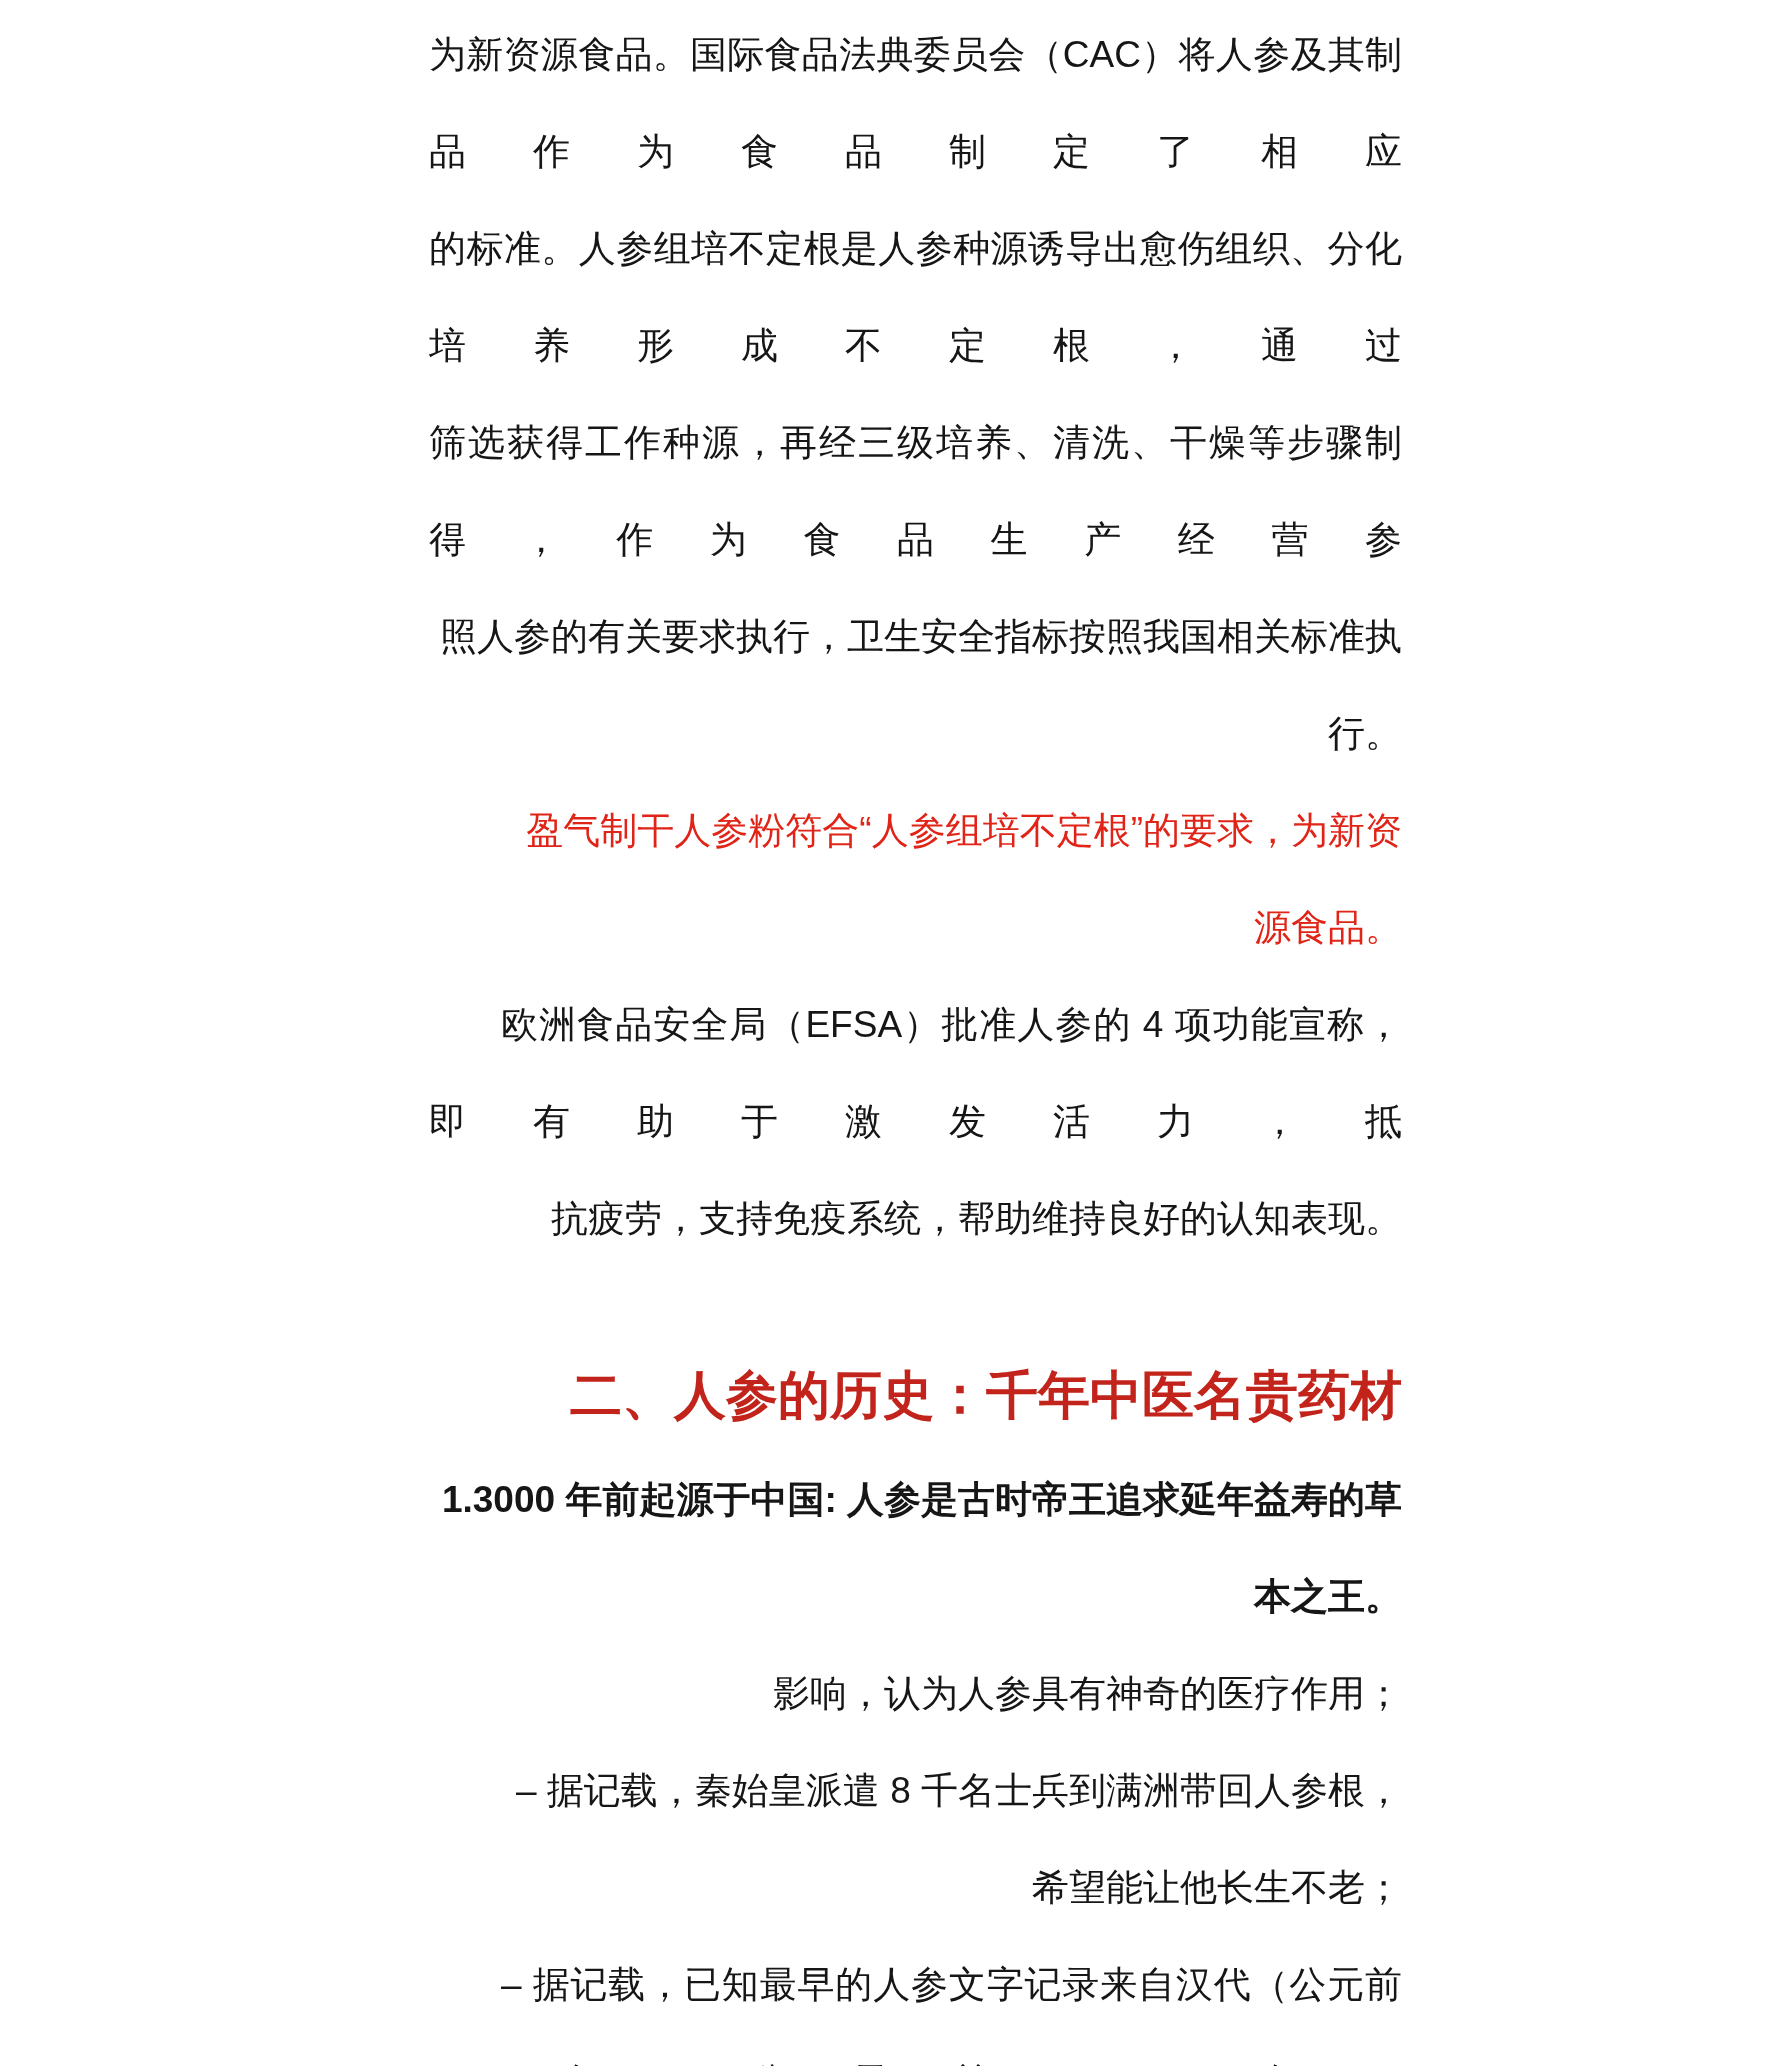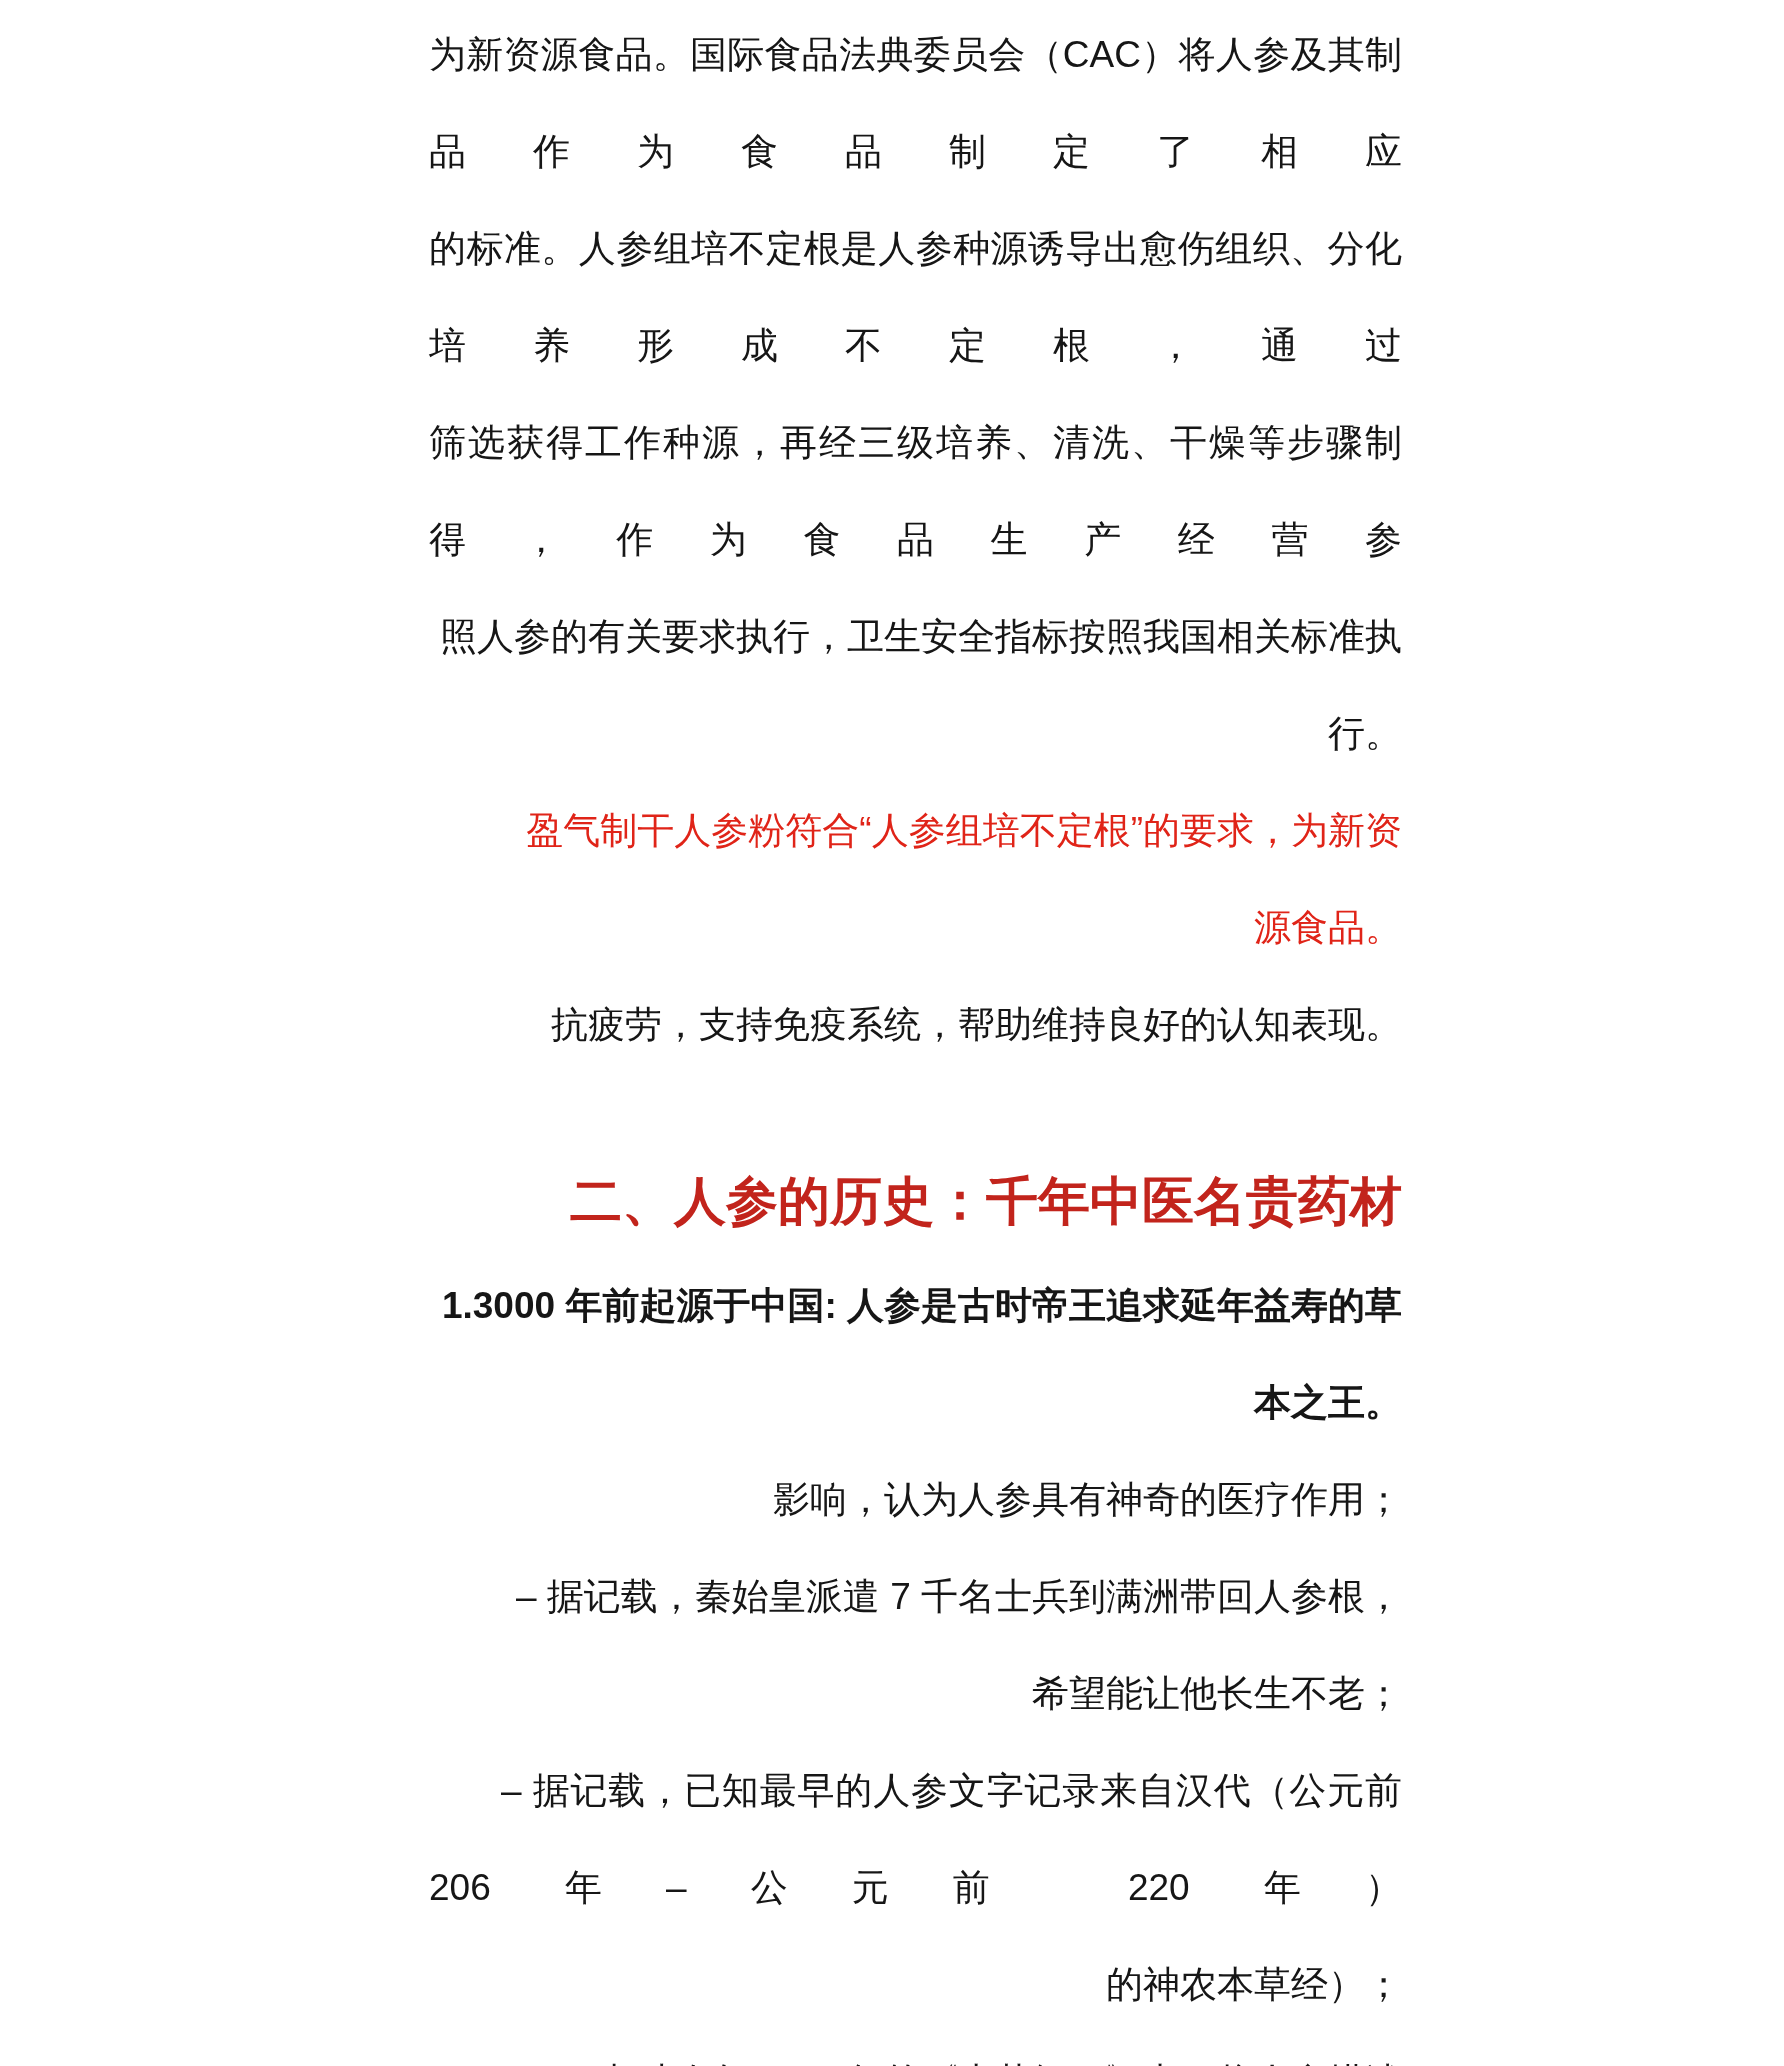--- a/index.html
+++ b/index.html
@@ -55,25 +55,26 @@
 
 <div class="page">
 
   <div class="line fill">为新资源食品。国际食品法典委员会（CAC）将人参及其制品作为食品制定了相应</div>
   <div class="line fill">的标准。人参组培不定根是人参种源诱导出愈伤组织、分化培养形成不定根，通过</div>
   <div class="line fill">筛选获得工作种源，再经三级培养、清洗、干燥等步骤制得，作为食品生产经营参</div>
   <div class="line">照人参的有关要求执行，卫生安全指标按照我国相关标准执行。</div>
 
   <div class="line ind red-note">盈气制干人参粉符合“人参组培不定根”的要求，为新资源食品。</div>
 
+  <div class="line ind fill">欧洲食品安全局（EFSA）批准人参的 4 项功能宣称，即有助于激发活力，抵</div>
   <div class="line">抗疲劳，支持免疫系统，帮助维持良好的认知表现。</div>
 
   <div class="line h2">二、人参的历史：千年中医名贵药材</div>
 
   <div class="line sub">1.3000 年前起源于中国: 人参是古时帝王追求延年益寿的草本之王。</div>
   <div class="line">影响，认为人参具有神奇的医疗作用；</div>
-  <div class="line ind">– 据记载，秦始皇派遣 7 千名士兵到满洲带回人参根，希望能让他长生不老；</div>
+  <div class="line ind">– 据记载，秦始皇派遣 8 千名士兵到满洲带回人参根，希望能让他长生不老；</div>
   <div class="line ind fill">– 据记载，已知最早的人参文字记录来自汉代（公元前 206 年–公元前 220 年）</div>
   <div class="line">的神农本草经）；</div>
   <div class="line ind">– 李时珍在 1596 年的《本草纲目》中，将人参描述为“上品”。</div>
 
 </div>
 
 
 </body></html>

